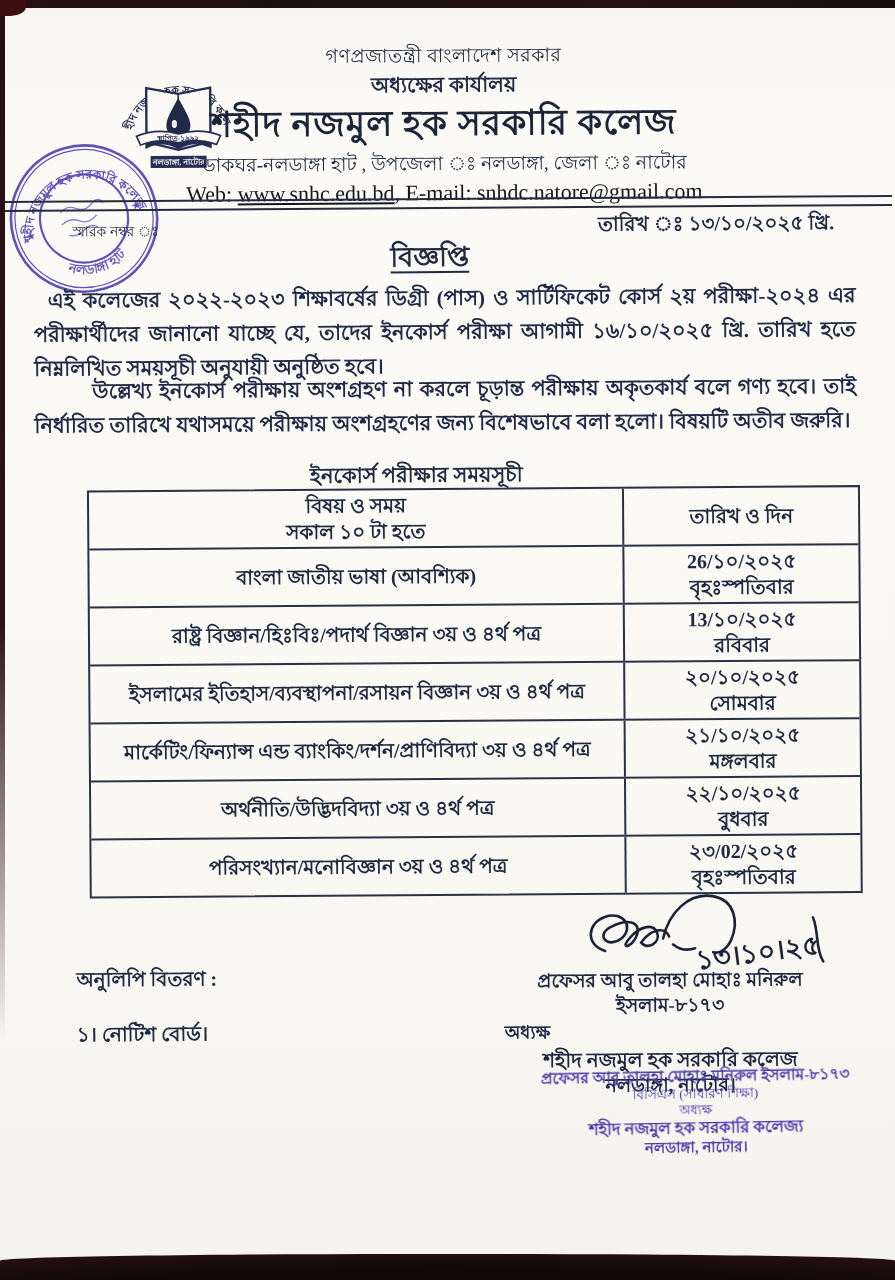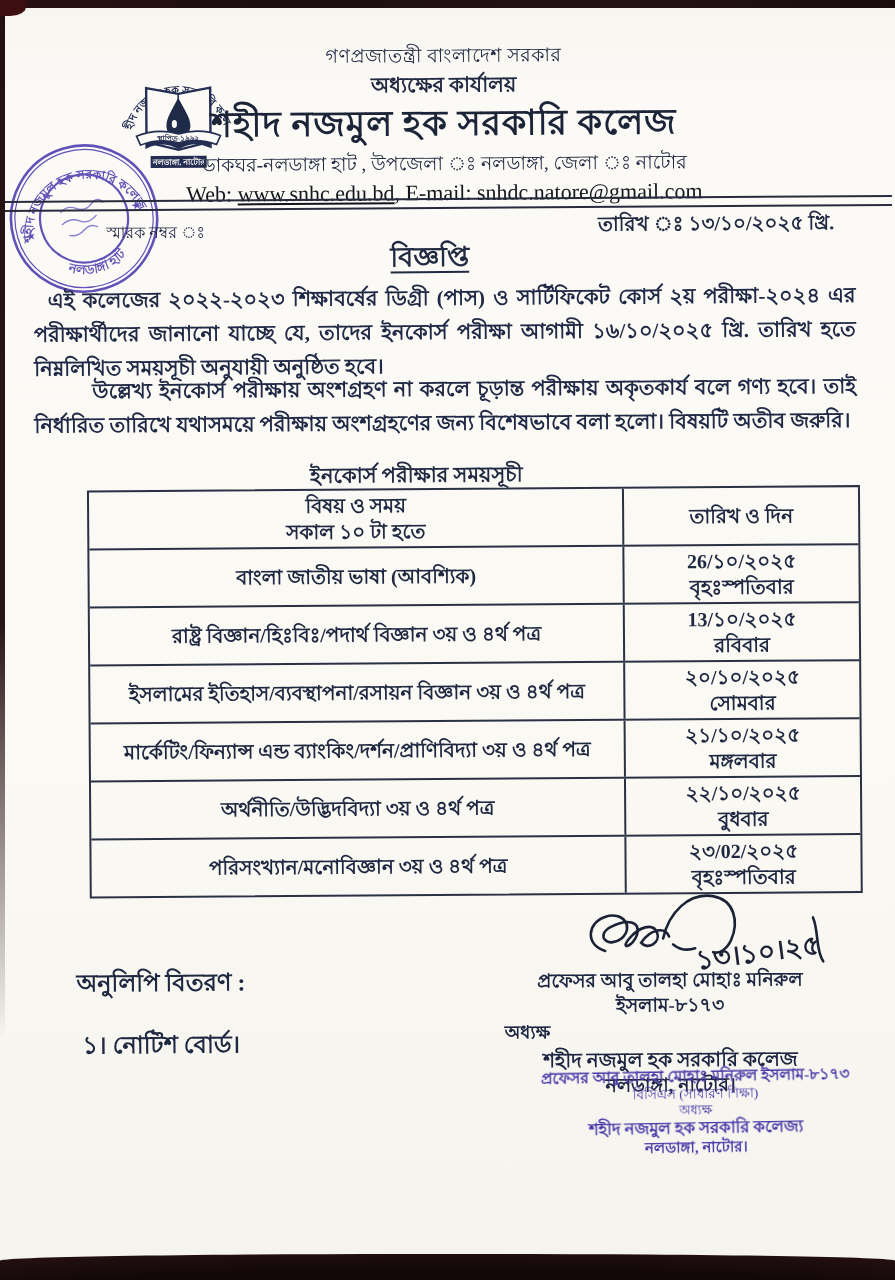--- a/index.html
+++ b/index.html
@@ -30,21 +30,21 @@
   .hdr-gov{font-size:19px;letter-spacing:.5px;}
   .hdr-office{font-size:21px;font-weight:bold;margin-top:4px;}
   .hdr-college{font-size:35px;font-weight:bold;margin-top:4px;letter-spacing:1px;color:#1c2438;}
   .hdr-addr{font-size:19px;margin-top:6px;}
   .hdr-web{font-size:22px;margin-top:3px;color:#14161e;font-family:"Liberation Serif",serif;}
   .hdr-web .u{text-decoration:underline;}
 
   .rule{position:absolute;left:6px;right:0;top:198px;height:7px;
     border-top:2.5px solid #262c3c;border-bottom:2px solid #262c3c;}
 
-  .memoline{position:absolute;left:75px;top:218px;font-size:16px;margin-left:34px;}
+  .memoline{position:absolute;left:75px;top:218px;font-size:14px;}
   .dateline{position:absolute;right:58px;top:210px;font-size:20px;font-weight:bold;}
 
   .notice-title{position:absolute;left:0;right:30px;top:236px;text-align:center;}
   .notice-title span{font-size:27px;font-weight:bold;text-decoration:underline;text-underline-offset:5px;text-align:right;}
 
   .para{position:absolute;left:36px;width:822px;font-size:21px;line-height:34px;text-align:justify;font-weight:bold;color:#202946;}
   .para1{top:281px;text-indent:14px;}
   .para2{top:372px;text-indent:58px;}
 
   .tbl-title{position:absolute;left:0;right:60px;top:459px;text-align:center;font-size:21px;font-weight:bold;}
@@ -68,23 +68,23 @@
   .sig-loc{font-size:19px;font-weight:bold;margin-top:1px;}
 
   .stamp-block{position:absolute;left:520px;top:1069px;width:345px;text-align:center;
     color:#4a38a8;filter:blur(0.3px);line-height:1.22;transform:rotate(-0.6deg);}
   .stamp-l1{font-size:15.5px;font-weight:bold;}
   .stamp-l2{font-size:13.5px;}
   .stamp-l3{font-size:13px;}
   .stamp-l4{font-size:16.5px;font-weight:bold;}
   .stamp-l5{font-size:15px;font-weight:bold;}
 
-  .dist{position:absolute;left:74px;top:962px;font-size:24px;color:#1f2841;}
+  .dist{position:absolute;left:74px;top:962px;font-size:20px;color:#1f2841;}
   .dist-title{font-weight:bold;margin-bottom:22px;}
-  .dist-item{font-weight:bold;text-align:center;}
+  .dist-item{font-weight:bold;}
 
   .logo{position:absolute;left:124px;top:48px;}
   .round-stamp{position:absolute;left:8px;top:136px;transform:rotate(-16deg);opacity:.88;}
 </style>
 </head>
 <body>
 
 <div class="scan">
 
   <div class="content">

